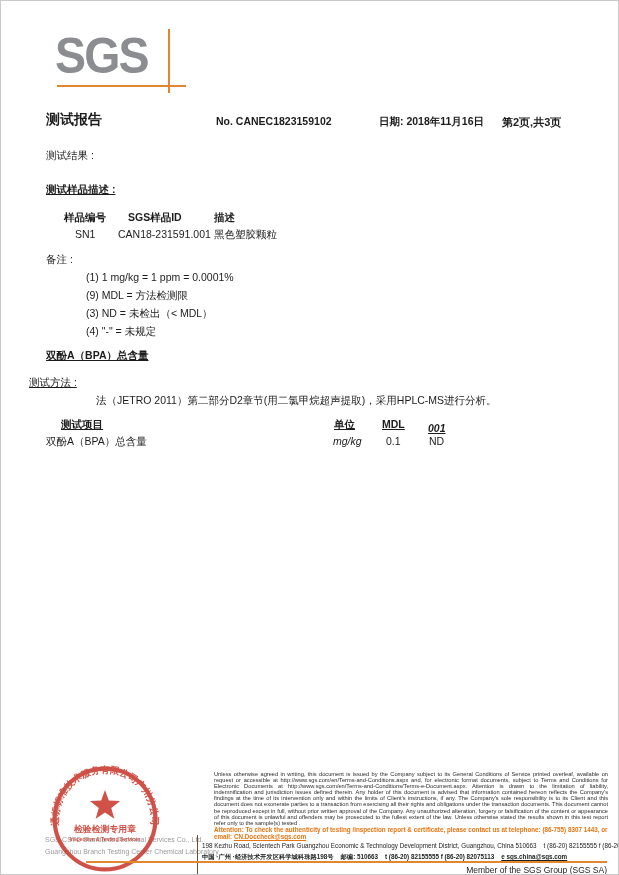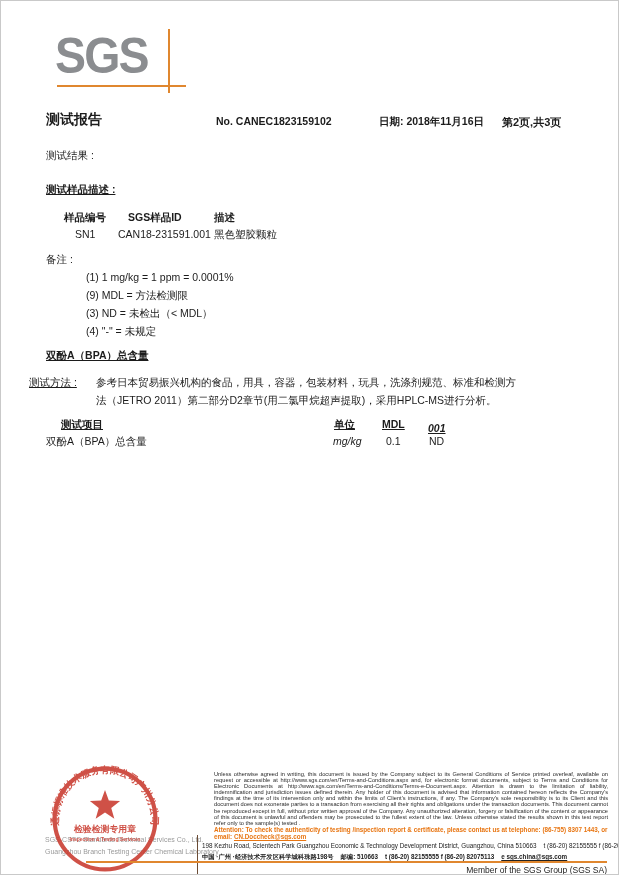--- a/index.html
+++ b/index.html
@@ -118,21 +118,20 @@
   <div class="abs body-text st-v3">黑色塑胶颗粒</div>
 
   <div class="abs body-text remarks-label">备注 :</div>
   <div class="abs body-text remark-0">(1) 1 mg/kg = 1 ppm = 0.0001%</div>
   <div class="abs body-text remark-1">(9) MDL = 方法检测限</div>
   <div class="abs body-text remark-2">(3) ND = 未检出（&lt; MDL）</div>
   <div class="abs body-text remark-3">(4) "-" = 未规定</div>
 
   <div class="abs body-text bpa-heading">双酚A（BPA）总含量</div>
   <div class="abs body-text method-label">测试方法 :</div>
-  <div class="abs body-text method-line1">参考日本贸易振兴机构的食品，用具，容器，包装材料，玩具，洗涤剂规范、标准和检测方</div>
   <div class="abs body-text method-line2">法（JETRO 2011）第二部分D2章节(用二氯甲烷超声提取)，采用HPLC-MS进行分析。</div>
 
   <div class="abs body-text bold uline rt-h1">测试项目</div>
   <div class="abs body-text bold uline rt-h2">单位</div>
   <div class="abs body-text bold uline rt-h3">MDL</div>
   <div class="abs body-text bold uline italic rt-h4">001</div>
   <div class="abs body-text rt-v1">双酚A（BPA）总含量</div>
   <div class="abs body-text rt-v2">mg/kg</div>
   <div class="abs body-text rt-v3">0.1</div>
   <div class="abs body-text rt-v4">ND</div>

